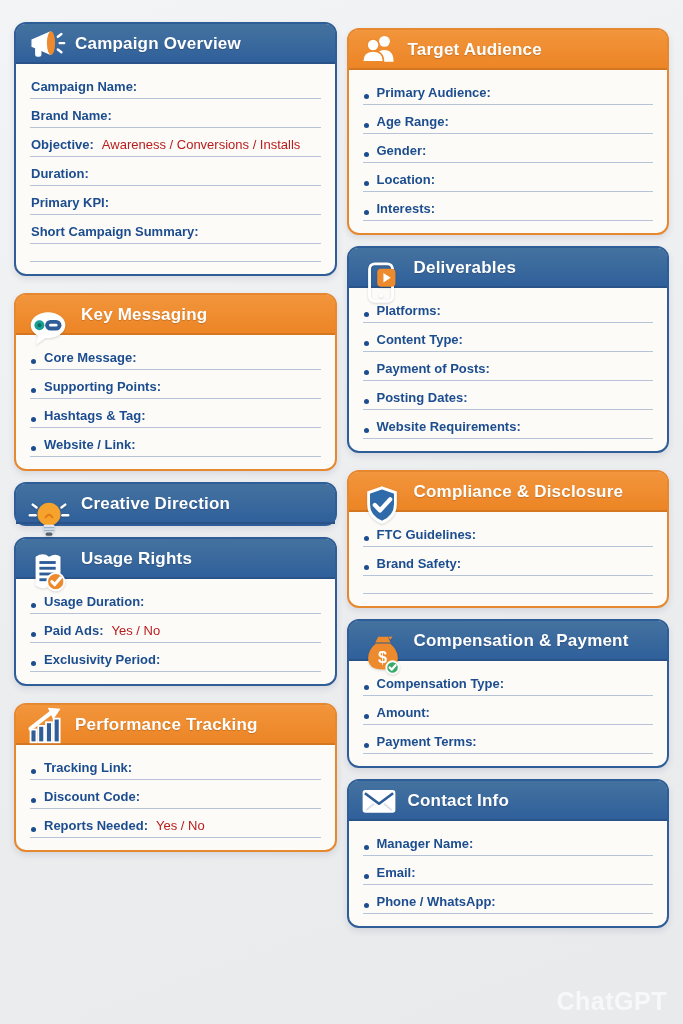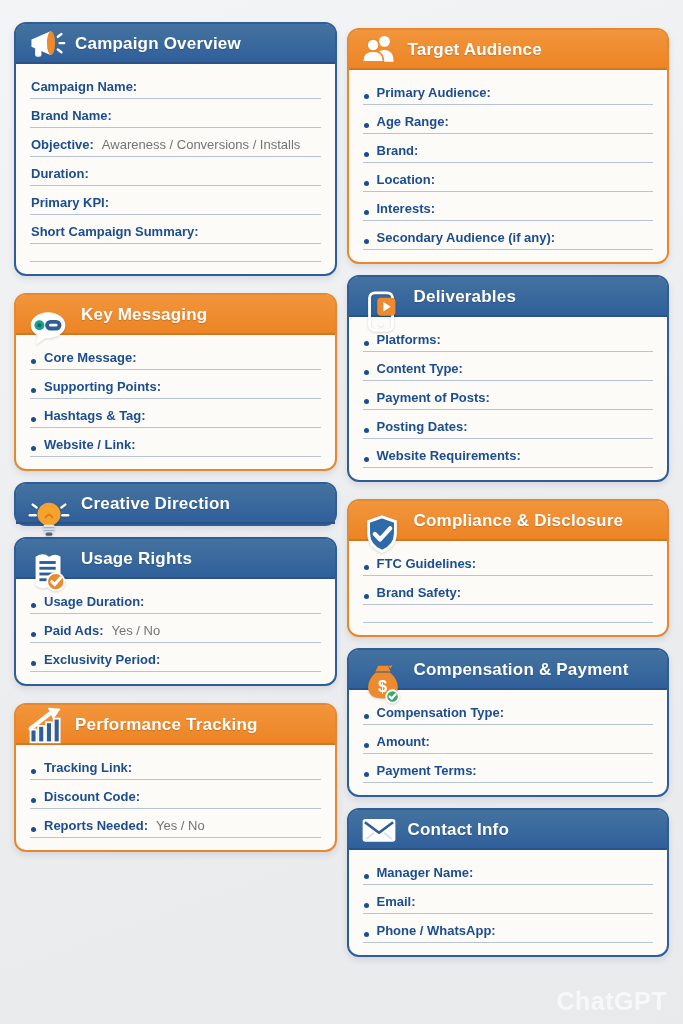--- a/index.html
+++ b/index.html
@@ -26,21 +26,21 @@
   .ic{width:40px;height:40px;flex:none;display:flex;align-items:center;justify-content:center;}
   .ic.drop{width:46px;height:52px;margin-bottom:-18px;position:relative;top:6px;filter:drop-shadow(0 1px 1px rgba(0,0,0,.15));}
   .ic svg{width:100%;height:100%;}
   .body{padding:6px 14px 12px;position:relative;z-index:1;border-radius:27px;}
   .field{
     display:flex;align-items:baseline;gap:8px;
     padding:9px 1px 2px;min-height:17px;
     border-bottom:1.6px solid #b7c4d8;
   }
   .field .lab{color:#1c4d8f;font-weight:bold;font-size:13px;line-height:15px;}
-  .field .val{color:#737373;font-size:13px;line-height:15px;text-align:right;}
+  .field .val{color:#b91c1c;font-size:13px;line-height:15px;text-align:right;}
   .bullet{width:5px;height:5px;border-radius:50%;background:#1c4d8f;flex:none;align-self:center;margin-top:6px;}
   .field.blank{height:14px;padding:0;}
   .watermark{
     position:absolute;right:16px;bottom:8px;
     font-size:25px;font-weight:bold;color:rgba(255,255,255,.65);
     letter-spacing:.5px;
   }
 </style>
 </head>
 <body>
@@ -235,33 +235,29 @@
             <div class="field">
               <span class="bullet"></span>
               <span class="lab">Primary Audience:</span>
             </div>
             <div class="field">
               <span class="bullet"></span>
               <span class="lab">Age Range:</span>
             </div>
             <div class="field">
               <span class="bullet"></span>
-              <span class="lab">Brand:</span>
+              <span class="lab">Gender:</span>
             </div>
             <div class="field">
               <span class="bullet"></span>
               <span class="lab">Location:</span>
             </div>
             <div class="field">
               <span class="bullet"></span>
               <span class="lab">Interests:</span>
-            </div>
-            <div class="field">
-              <span class="bullet"></span>
-              <span class="lab">Secondary Audience (if any):</span>
             </div>
           </div>
       </div>
 
       <div class="card blue">
         <div class="hdr">
           <span class="ic drop">
             <svg viewBox="0 0 48 48">
               <rect x="11" y="4" width="24" height="39" rx="5.5" fill="none" stroke="#fff" stroke-width="3"></rect>
               <rect x="19" y="9" width="19" height="19" rx="4" fill="#ee8a2e"></rect>

